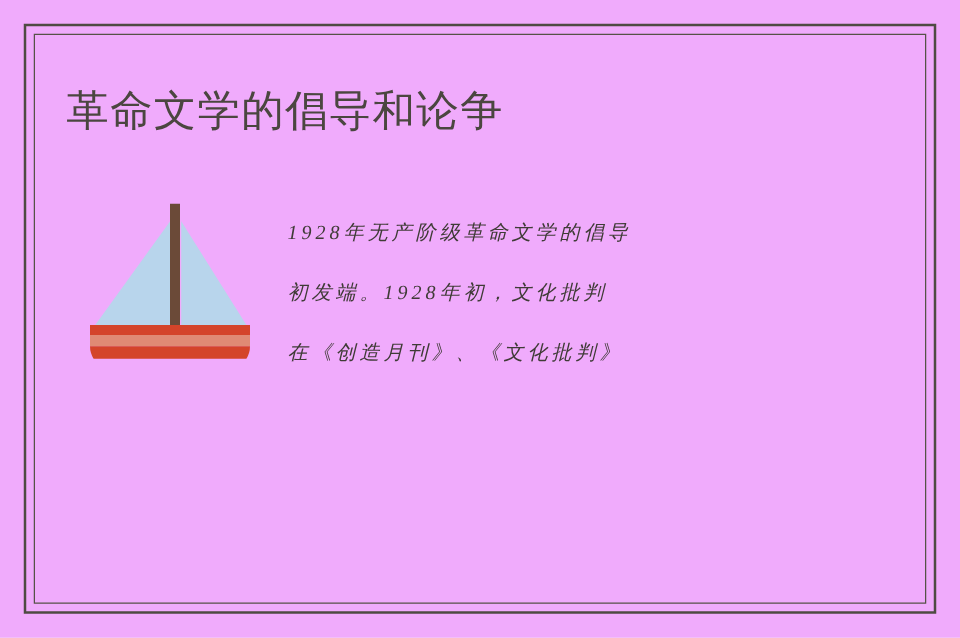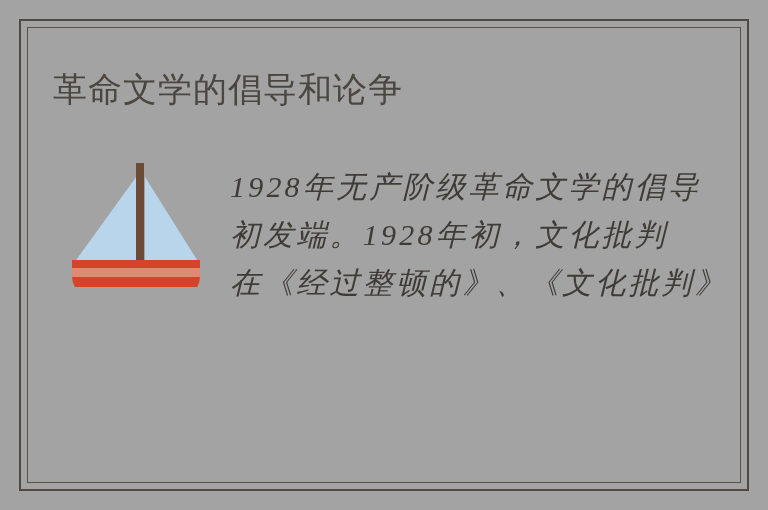--- a/index.html
+++ b/index.html
@@ -11,21 +11,21 @@
     height: 510px;
     background: #fdfcf4;
     font-family: "Liberation Sans", sans-serif;
     overflow: hidden;
   }
 
   #page {
     position: relative;
     width: 768px;
     height: 510px;
-    background: #a3a3a3;
+    background: #f0abfc;
     box-sizing: border-box;
   }
 
   
   .frame-outer {
     position: absolute;
     left: 19px;
     top: 19px;
     width: 730px;
     height: 472px;
@@ -73,21 +73,21 @@
   }
 
   
   .body-text {
     position: absolute;
     left: 230px;
     top: 163px;
     width: 412px;
   }
   .body-line {
-    font-size: 30px;
+    font-size: 16px;
     line-height: 48px;
     height: 48px;
     color: #3f3b36;
     letter-spacing: 3.2px;
     white-space: nowrap;
     font-family: "Liberation Serif", "DejaVu Serif", serif;
     font-style: italic;
     font-weight: 400;
   }
 </style>
@@ -113,16 +113,16 @@
       <rect x="2" y="105" width="128" height="8" fill="#d4442a"></rect>
       <rect x="2" y="113" width="128" height="9" fill="#e08a74"></rect>
 
       <path d="M2,122 L130,122 A64,34 0 0 1 2,122 Z" fill="#d4442a"></path>
     </svg>
   </div>
 
   <div class="body-text">
     <div class="body-line">1928年无产阶级革命文学的倡导</div>
     <div class="body-line">初发端。1928年初，文化批判</div>
-    <div class="body-line">在《经过整顿的》、《文化批判》</div>
+    <div class="body-line">在《创造月刊》、《文化批判》</div>
   </div>
 
 </div>
 
 </body></html>

